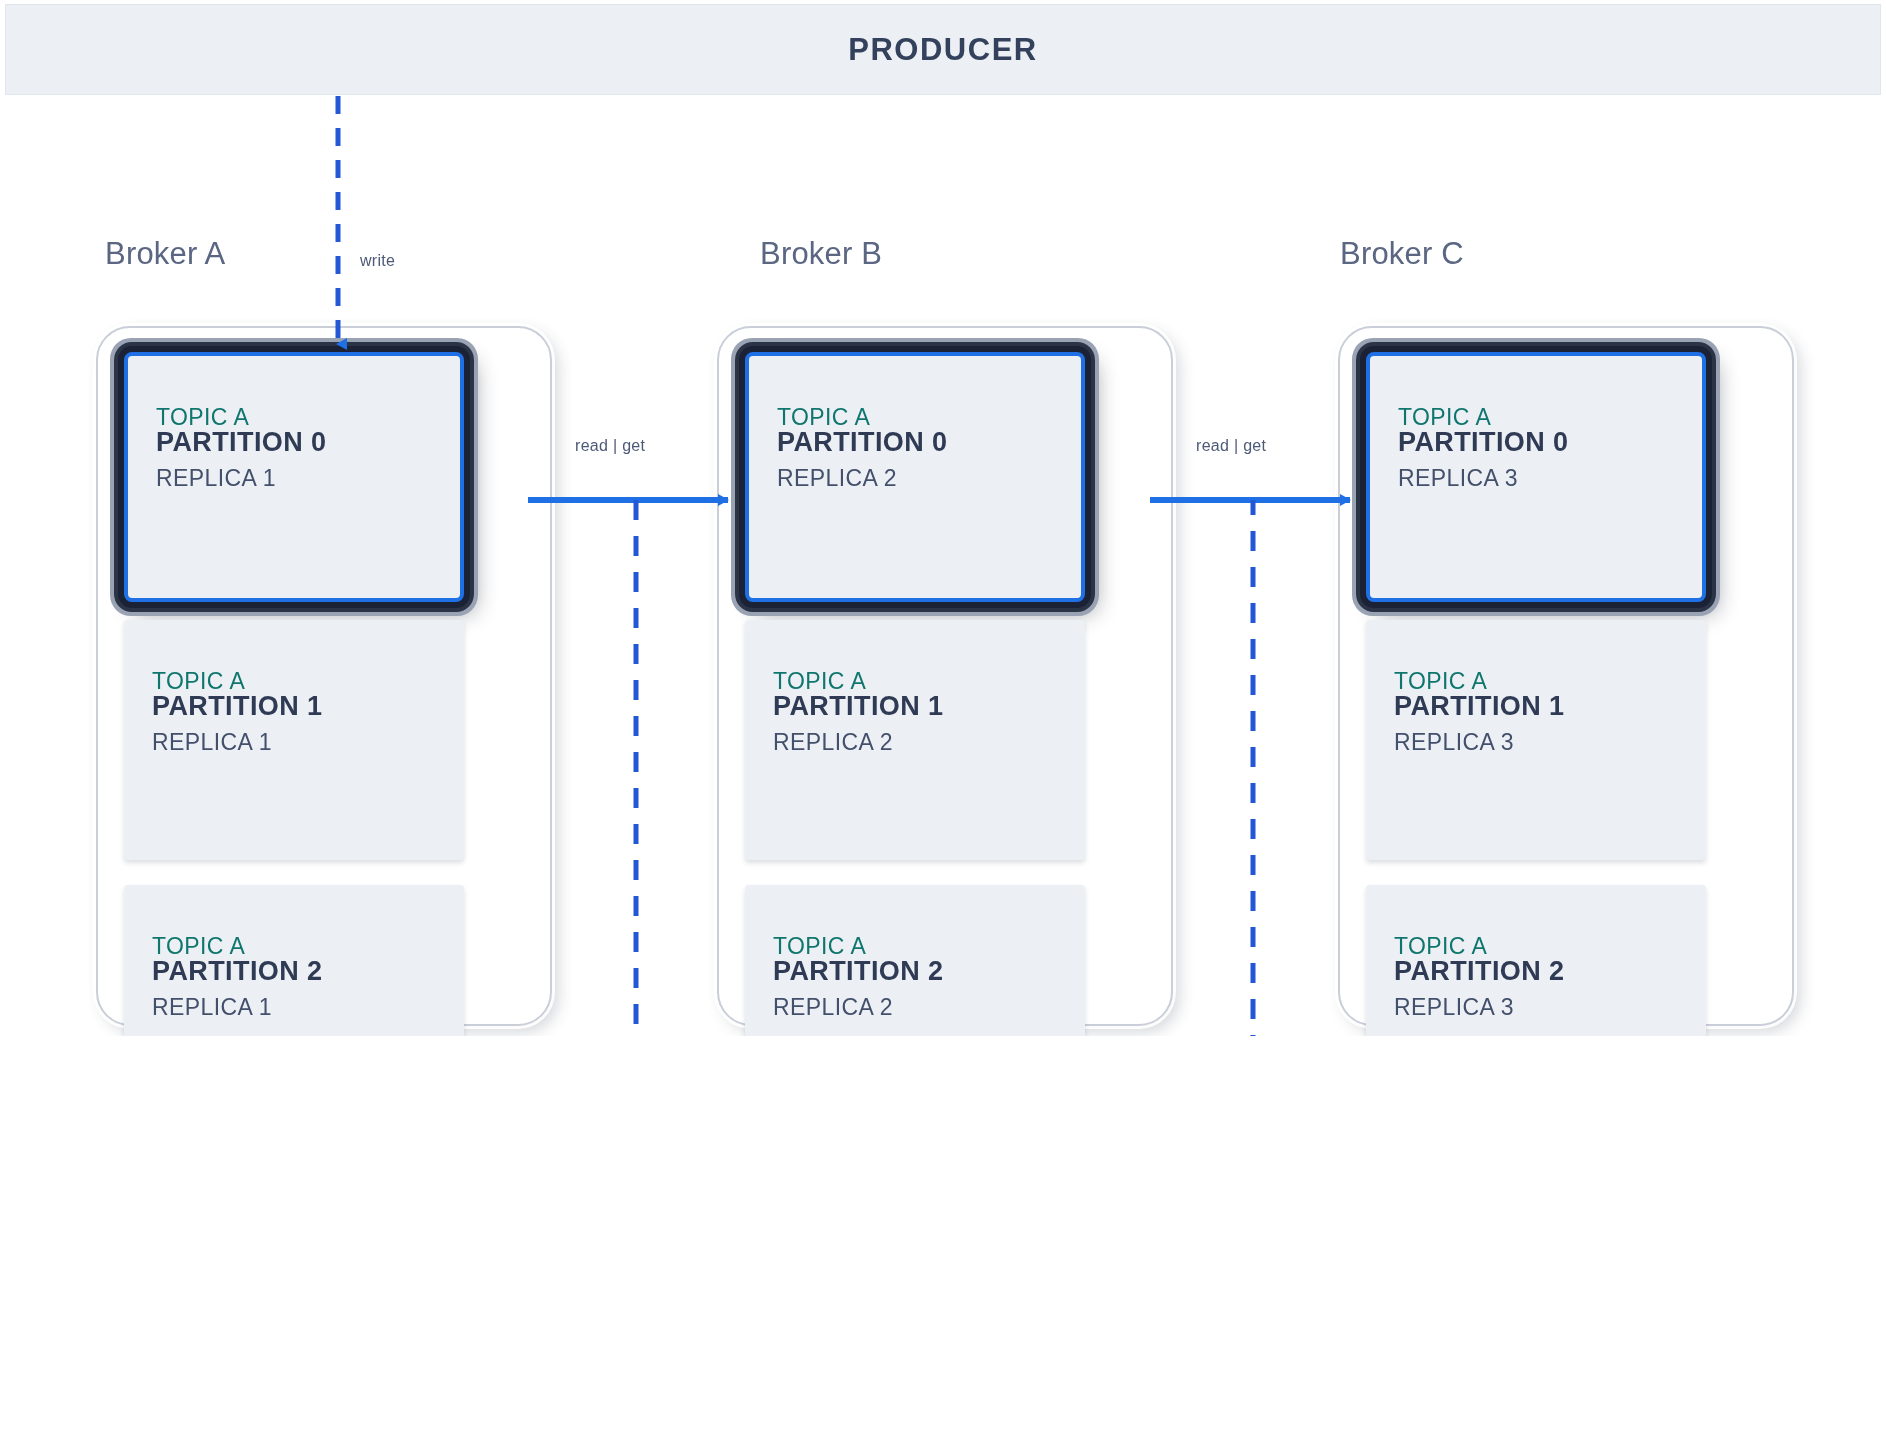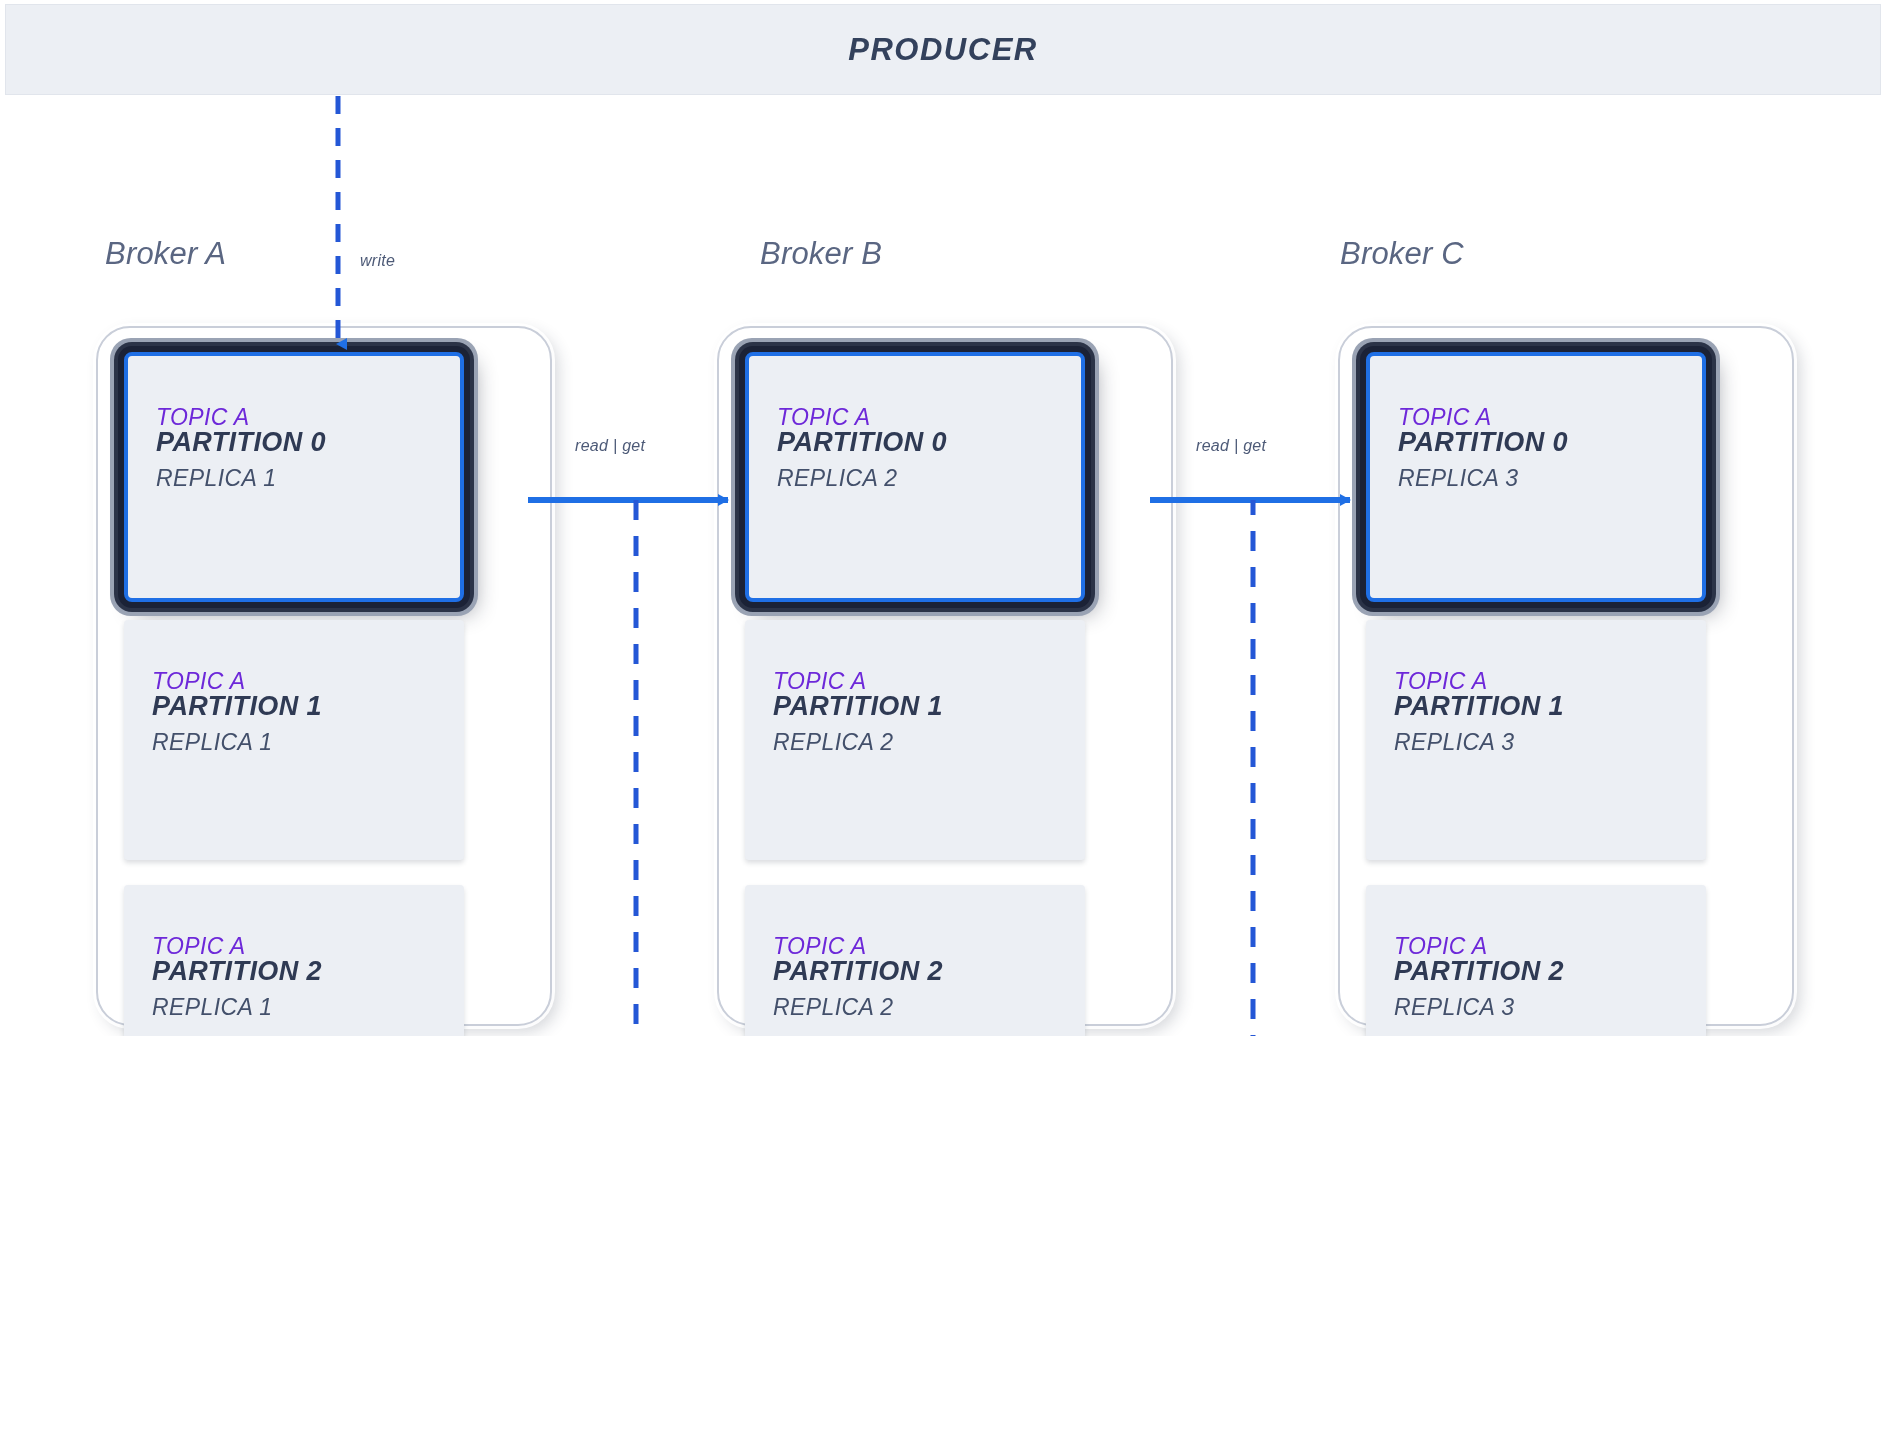--- a/index.html
+++ b/index.html
@@ -7,21 +7,20 @@
     padding: 0;
     background: #ffffff;
   }
   #stage {
     position: relative;
     width: 1886px;
     height: 1036px;
     background: #ffffff;
     font-family: "Liberation Sans", "DejaVu Sans", sans-serif;
     overflow: hidden;
-    font-style: italic;
   }
 
   
   .producer-bar {
     position: absolute;
     left: 5px;
     top: 4px;
     width: 1876px;
     height: 91px;
     background: #eceff4;
@@ -71,21 +70,21 @@
     padding: 0;
     box-shadow: 0 3px 5px rgba(40,48,70,0.16);
   }
   .pcard-inner {
     position: absolute;
     left: 28px;
     top: 50px;
   }
   .pcard .row-topic {
     font-size: 23px;
-    color: #6d28d9;
+    color: #0f766e;
     letter-spacing: 0.4px;
     line-height: 1.0;
   }
   .pcard .row-partition {
     font-size: 27px;
     font-weight: bold;
     color: #2f3a54;
     letter-spacing: 0.4px;
     line-height: 1.0;
   }

